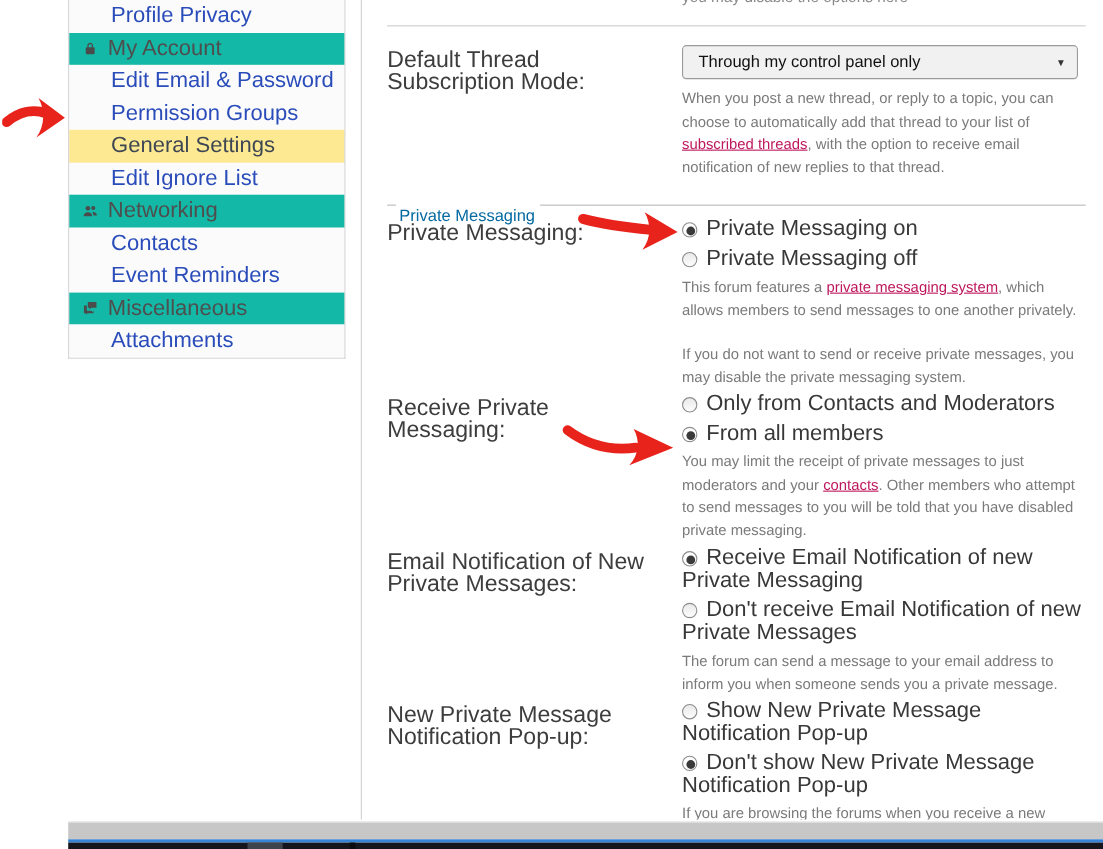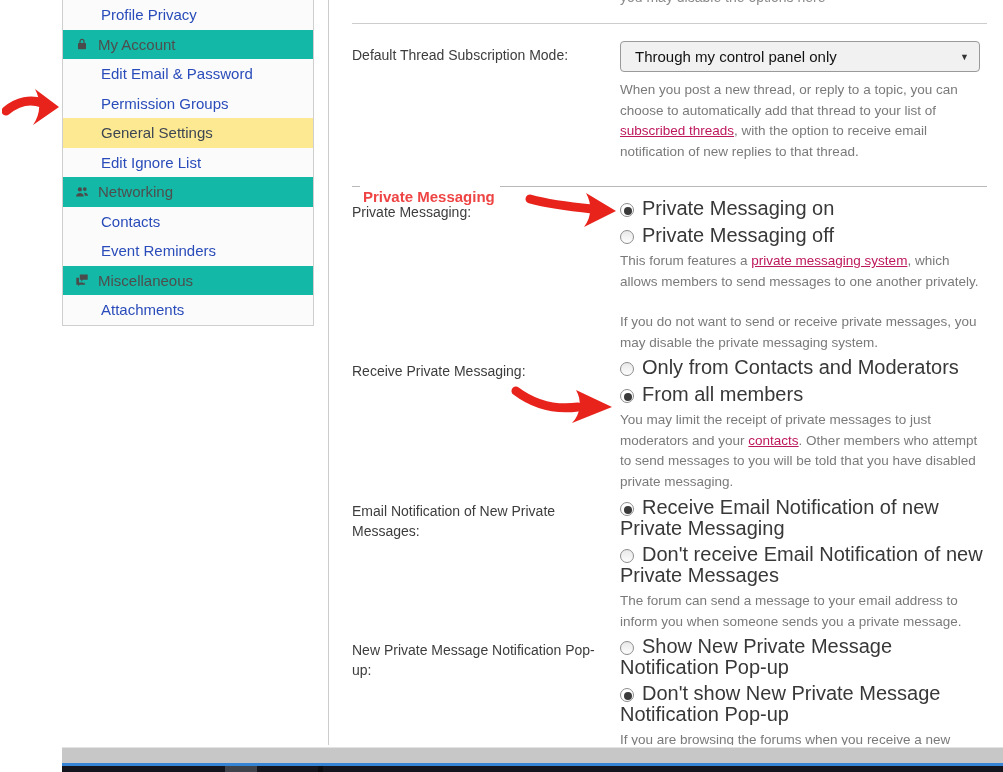--- a/index.html
+++ b/index.html
@@ -7,57 +7,57 @@
   body {
     position:relative; overflow:hidden; background:#fff;
     font-family:"Liberation Sans", sans-serif; color:#333;
   }
 
   
   #sidebar {
     position:absolute; left:62px; top:0; width:252px; height:326px;
     border:1px solid #cfcfcf; border-top:none; background:#fbfbfb;
   }
-  .side-row { height:29.5px; display:flex; align-items:center; font-size:15px; cursor:pointer; }
+  .side-row { height:29.5px; display:flex; align-items:center; font-size:20px; cursor:pointer; }
   .side-row.link { padding-left:38px; color:#2a4cba; background:#fbfbfb; }
   .side-row.cat  { padding-left:12px; color:#4e4e4e; background:#14b8a6; gap:9px; }
   .side-row.active { background:#fce992; color:#3e4653; }
   .side-icon { width:14px; height:14px; flex:none; display:inline-flex; }
   .side-icon svg { width:14px; height:14px; fill:#4b4b4b; }
 
   
   #divider { position:absolute; left:328px; top:0; width:1px; height:745px; background:#ccc; }
   #content {
     position:absolute; left:329px; top:0; width:674px; height:745px;
     background:#fff; overflow:hidden; padding:0 16px 0 23px;
   }
   .cutline-row { height:9px; overflow:hidden; margin-left:268px; }
   .cutline-row div { margin-top:-11px; font-size:14px; color:#8a8a8a; }
   hr.topline { border:0; border-top:1px solid #ccc; margin:14px 0 0 0; }
 
   .form-row { display:flex; align-items:flex-start; }
-  .row-label { flex:0 0 268px; font-size:14px; line-height:20px; color:#3d3d3d; padding-top:4px; padding-right:12px; }
+  .row-label { flex:0 0 268px; font-size:21px; line-height:20px; color:#3d3d3d; padding-top:4px; padding-right:12px; }
   .row-ctrl { flex:1; min-width:0; }
 
   .row-sub { margin-top:17px; }
   .dropdown {
     width:360px; height:31px; background:#f1f1f1; border:1px solid #9a9a9a;
     border-radius:4px; display:flex; align-items:center; justify-content:space-between;
     padding:0 10px 0 14px; font-size:15px; color:#111; cursor:pointer;
   }
   .dd-arrow { font-size:9px; color:#333; }
 
   .help { font-size:13.5px; line-height:20.5px; color:#7a7a7a; }
   .help a { color:#be185d; text-decoration:underline; }
   .mt8 { margin-top:8px; } .mt6 { margin-top:6px; } .gap20 { margin-top:20px; } .mt2 { margin-top:2px; }
 
   .legend { display:flex; align-items:center; margin-top:15px; height:18px; }
   .legend .line { border-top:1px solid #b9b9b9; }
   .legend .line.l { width:8px; } .legend .line.r { flex:1; }
-  .legend .txt { font-size:15px; font-weight:bold; color:#ef4444; padding:0 5px 0 3px;margin-top:20px; }
+  .legend .txt { font-size:15px; font-weight:normal; color:#0369a1; padding:0 5px 0 3px;margin-top:20px; }
 
   .row-pm { margin-top:3px; } .row-receive { margin-top:4px; }
   .row-email { margin-top:5px; } .row-popup { margin-top:4px; }
 
   .opt { font-size:20px; line-height:20.5px; color:#383838; margin-bottom:6px; cursor:pointer; }
   .radio {
     display:inline-block; width:14px; height:14px; border-radius:50%;
     border:1px solid #8d8d8d; background:linear-gradient(#e9e9e9,#fdfdfd);
     vertical-align:-2px; margin-right:8px; position:relative;
   }

